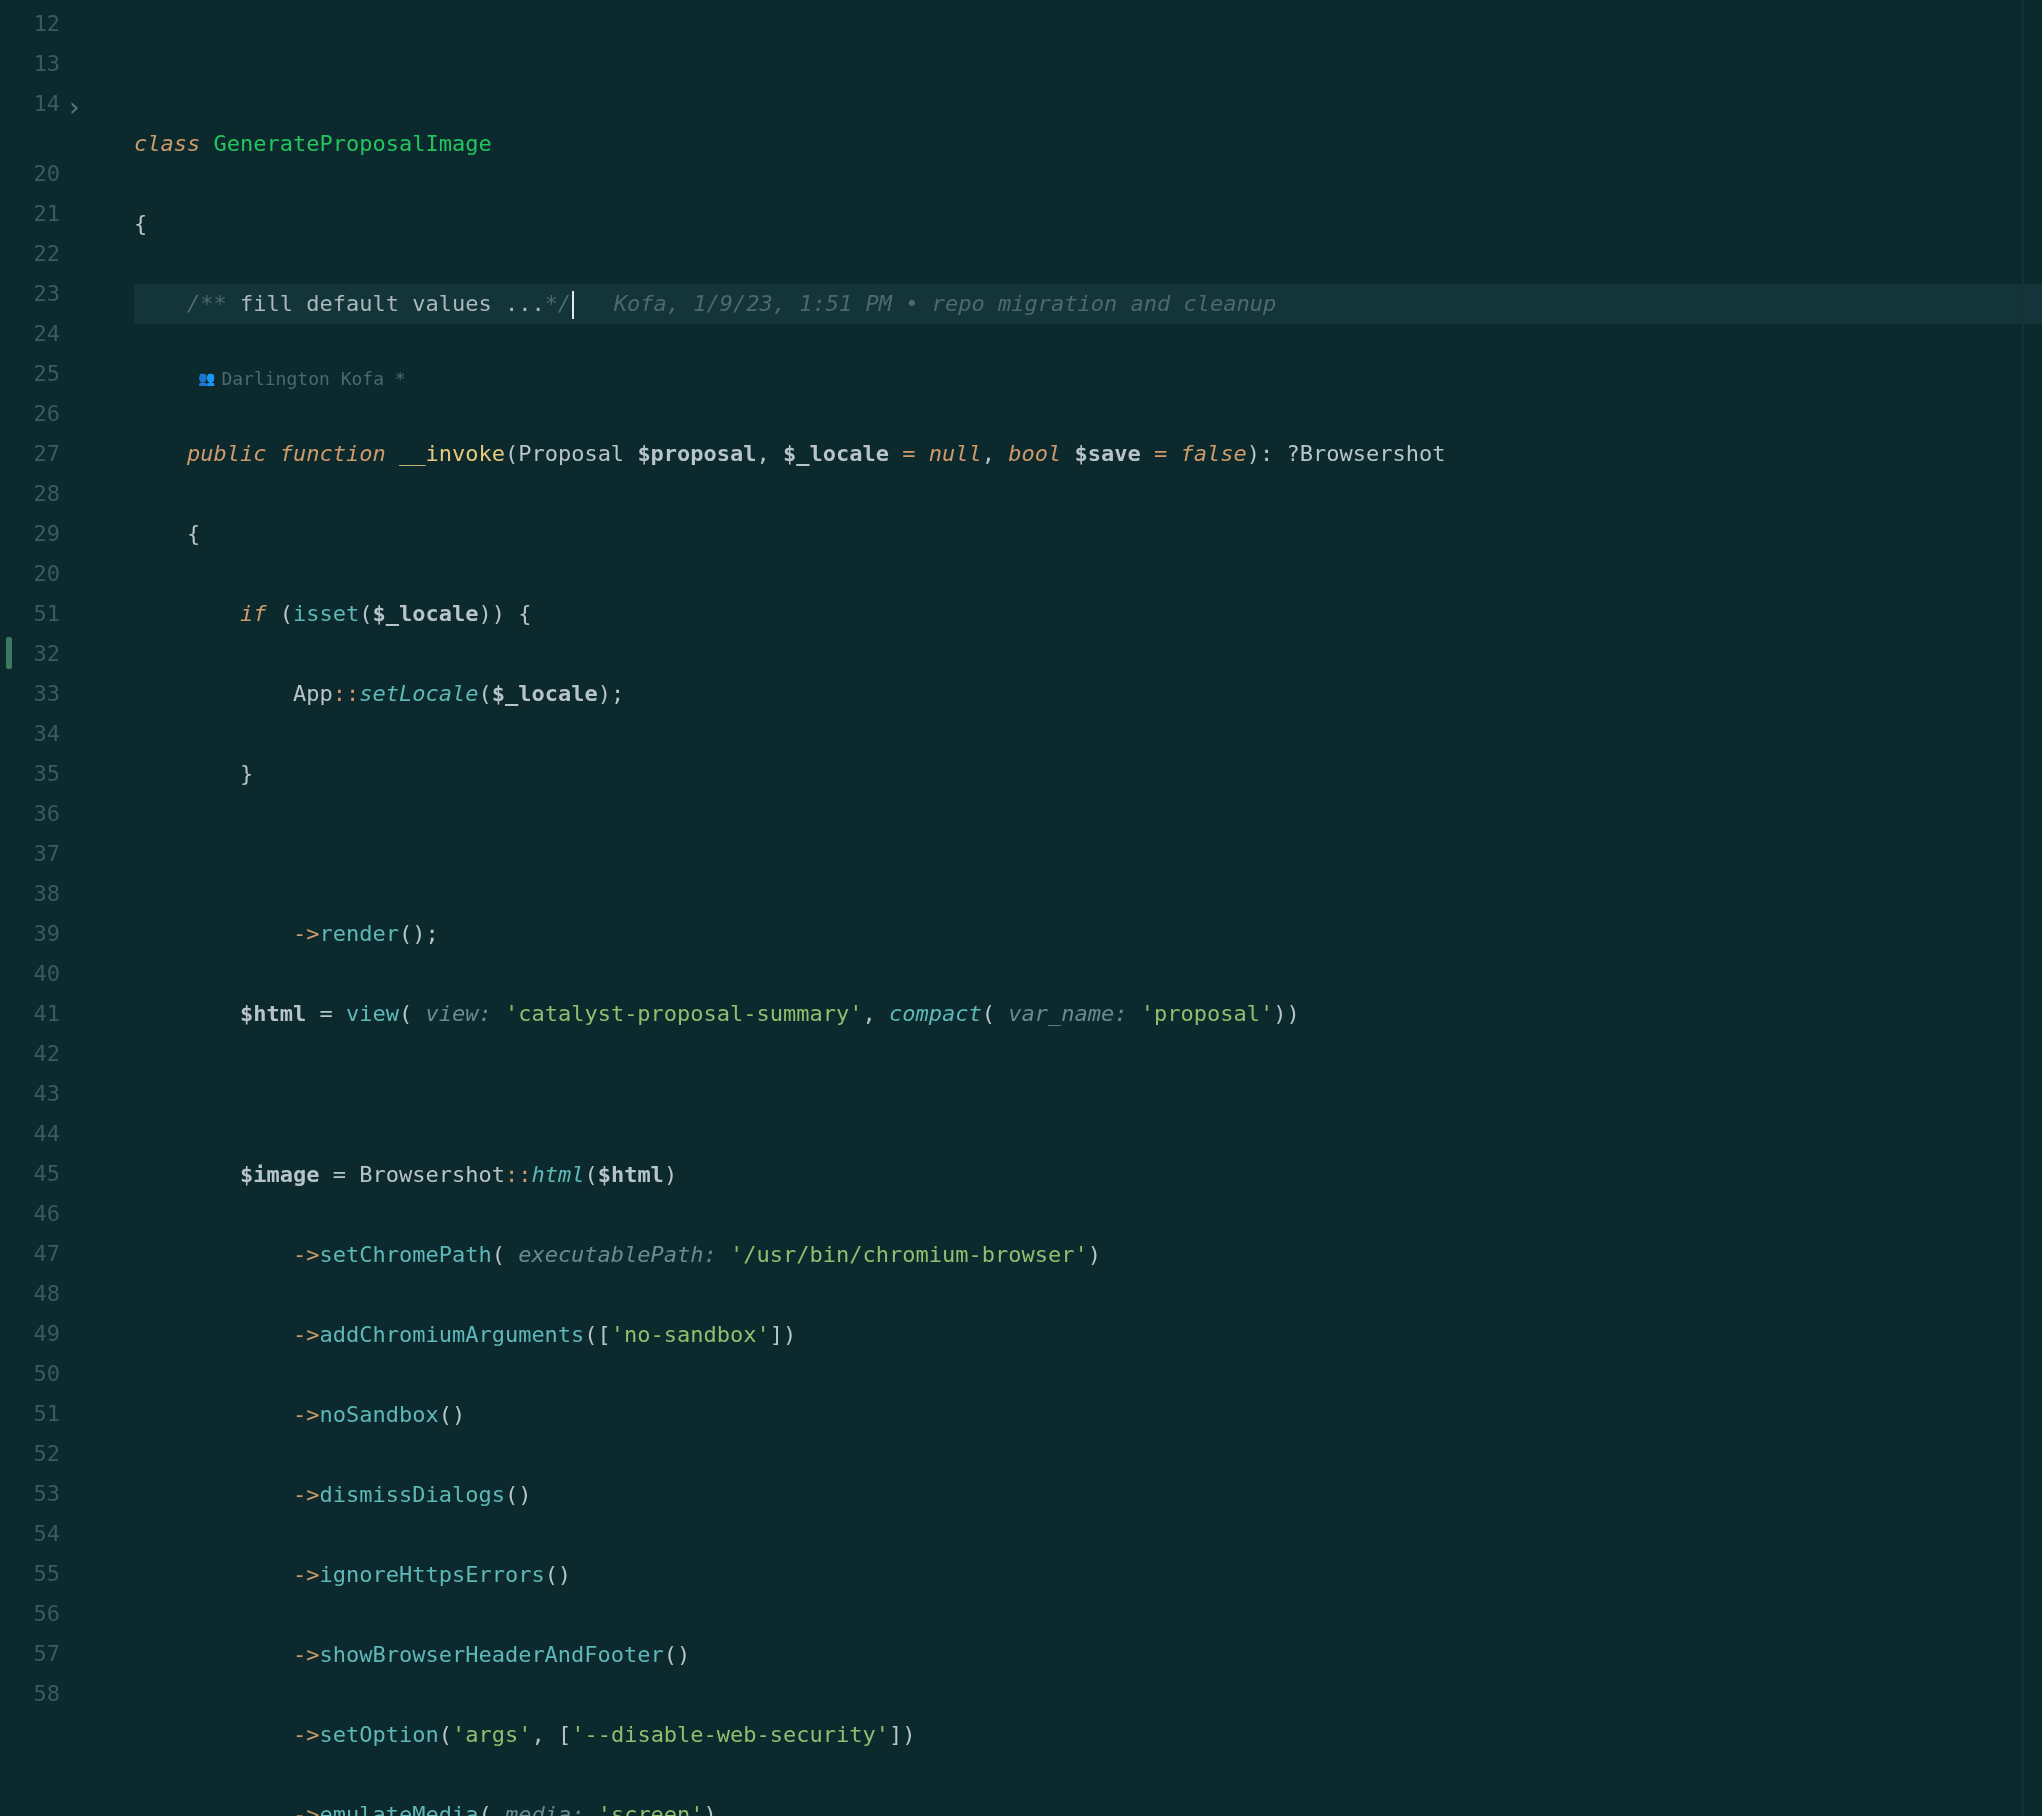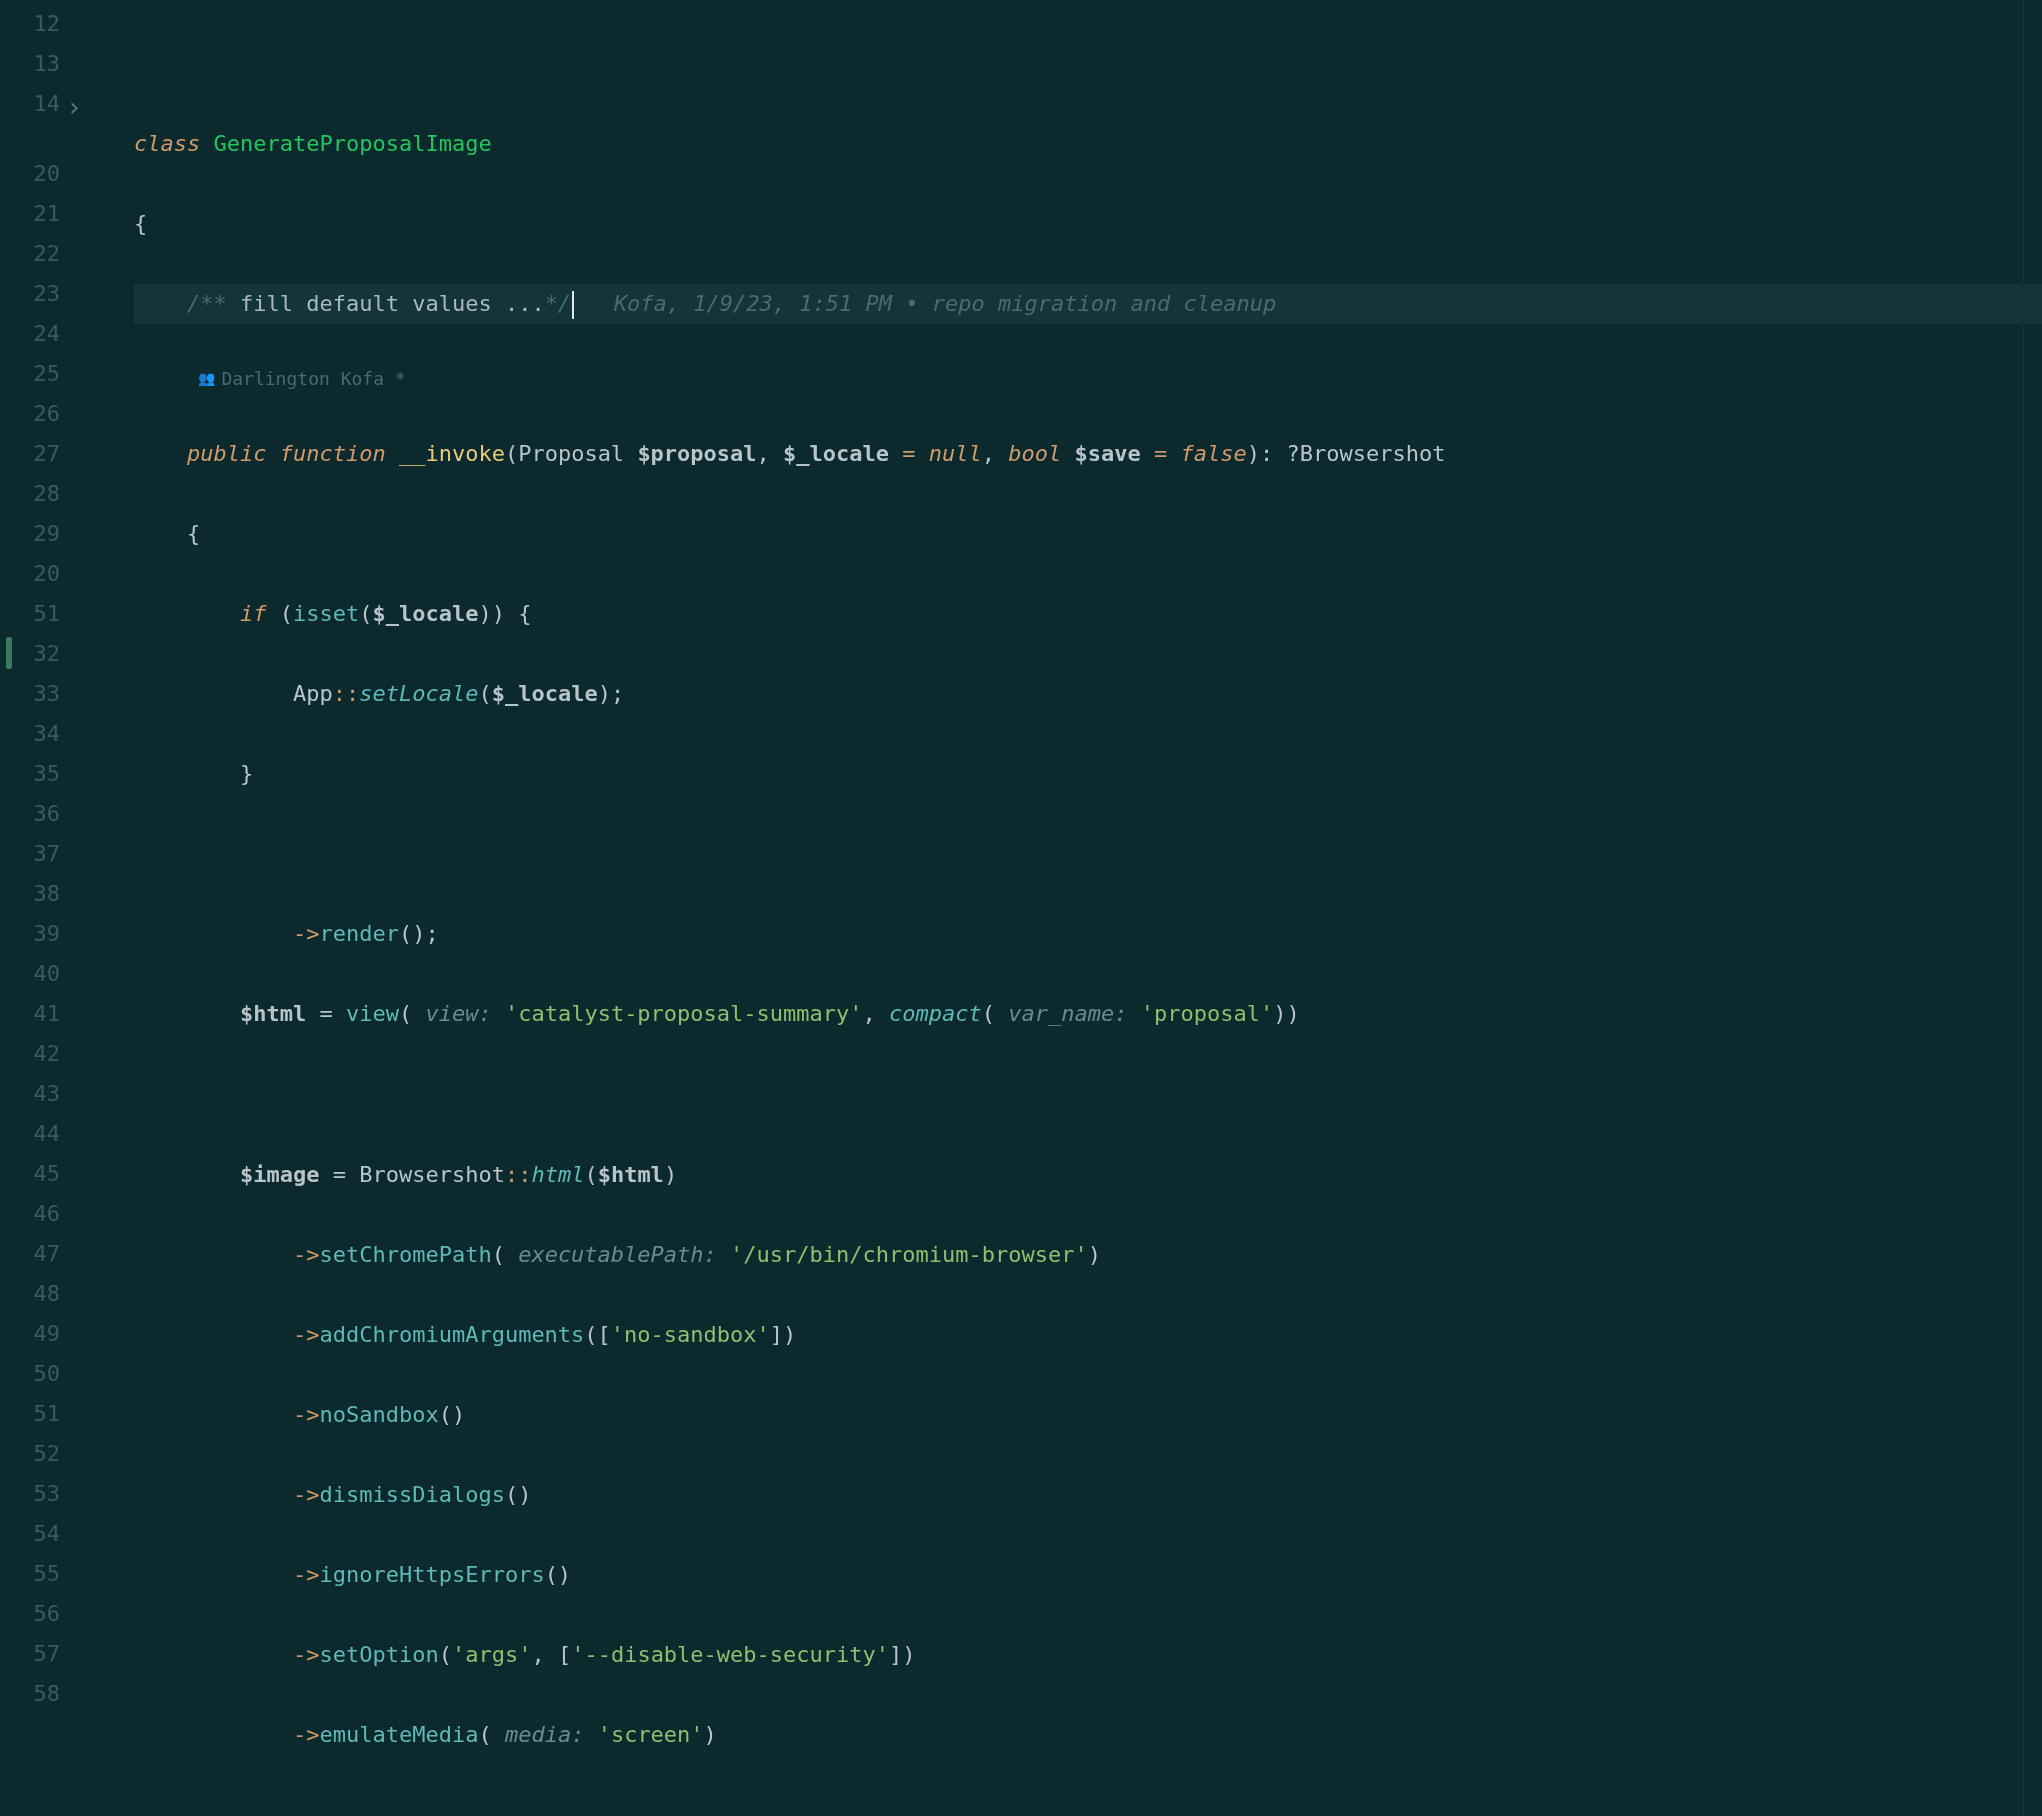--- a/index.html
+++ b/index.html
@@ -177,20 +177,21 @@
 <span class="line"></span>
 <span class="line">            <span class="op">-&gt;</span><span class="fn">render</span>();</span>
 <span class="line">        <span class="var">$html</span> = <span class="fn">view</span>( <span class="hint">view:</span> <span class="str">'catalyst-proposal-summary'</span>, <span class="stat">compact</span>( <span class="hint">var_name:</span> <span class="str">'proposal'</span>))</span>
 <span class="line"></span>
 <span class="line">        <span class="var">$image</span> = <span class="type">Browsershot</span><span class="op">::</span><span class="stat">html</span>(<span class="var">$html</span>)</span>
 <span class="line">            <span class="op">-&gt;</span><span class="fn">setChromePath</span>( <span class="hint">executablePath:</span> <span class="str">'/usr/bin/chromium-browser'</span>)</span>
 <span class="line">            <span class="op">-&gt;</span><span class="fn">addChromiumArguments</span>([<span class="str">'no-sandbox'</span>])</span>
 <span class="line">            <span class="op">-&gt;</span><span class="fn">noSandbox</span>()</span>
 <span class="line">            <span class="op">-&gt;</span><span class="fn">dismissDialogs</span>()</span>
 <span class="line">            <span class="op">-&gt;</span><span class="fn">ignoreHttpsErrors</span>()</span>
+<span class="line">            <span class="op">-&gt;</span><span class="fn">showBrowserHeaderAndFooter</span>()</span>
 <span class="line">            <span class="op">-&gt;</span><span class="fn">setOption</span>(<span class="str">'args'</span>, [<span class="str">'--disable-web-security'</span>])</span>
 <span class="line">            <span class="op">-&gt;</span><span class="fn">emulateMedia</span>( <span class="hint">media:</span> <span class="str">'screen'</span>)</span>
 
 
 
 
 
 
 
 

